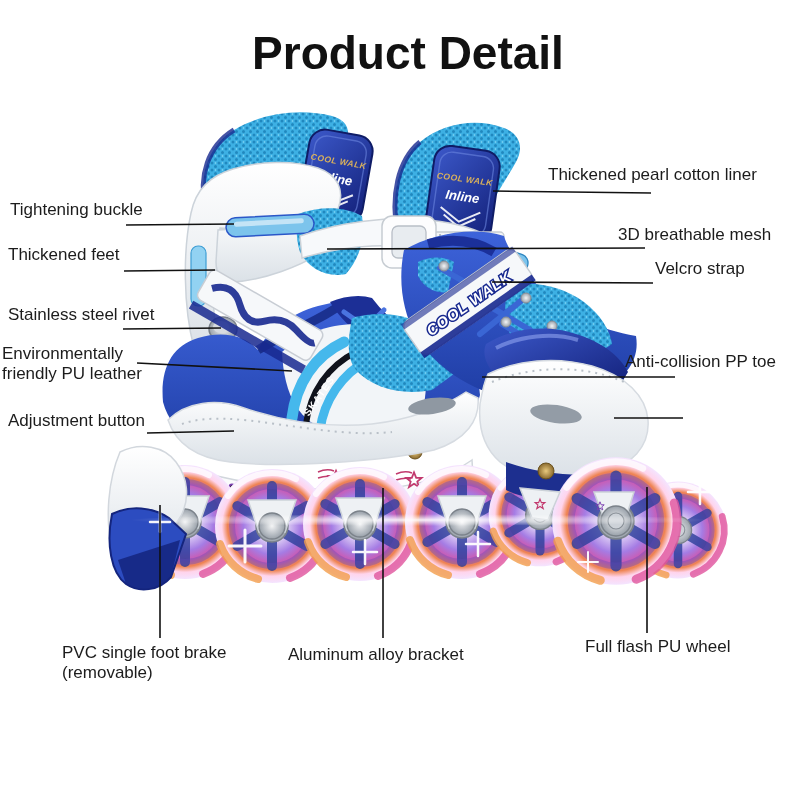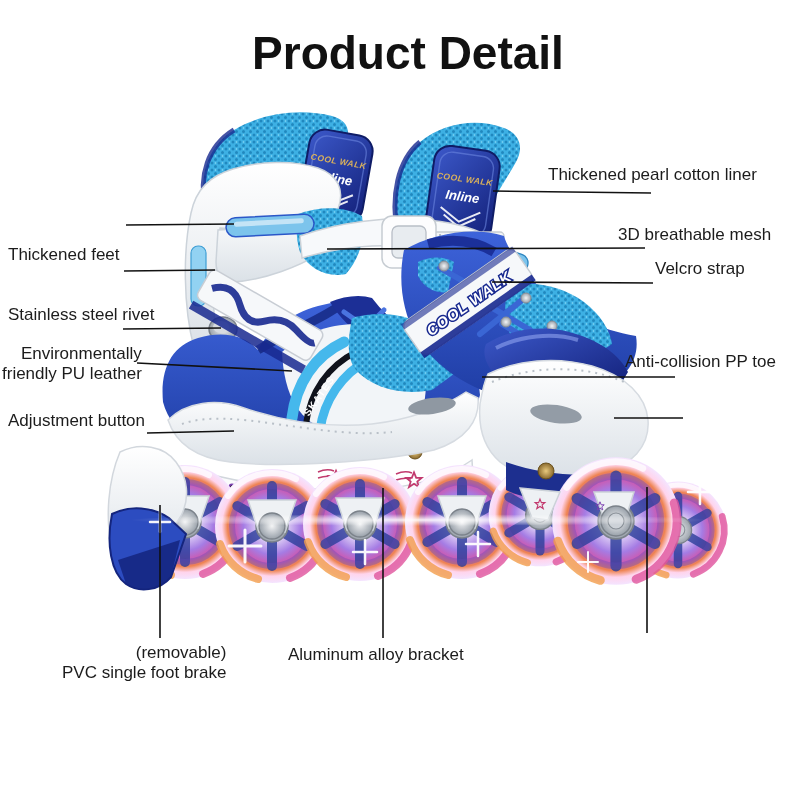--- a/index.html
+++ b/index.html
@@ -2,21 +2,21 @@
 <html><head>
 <meta charset="utf-8">
 <style>
   html,body{margin:0;padding:0;background:#ffffff;}
   #stage{position:relative;width:800px;height:800px;background:#ffffff;overflow:hidden;
          font-family:"Liberation Sans",sans-serif;}
   .layer{position:absolute;left:0;top:0;width:800px;height:800px;}
   #title{position:absolute;left:0;top:18px;width:800px;text-align:center;
          font-size:46px;font-weight:700;color:#111;letter-spacing:0px;margin:8px;}
   .lbl{position:absolute;font-size:17px;font-weight:400;color:#1c1c1c;line-height:20px;white-space:nowrap;}
-  .ln{display:block;text-align:right;}
+  .ln{display:block;}
   svg text{font-family:"Liberation Sans",sans-serif;}
 </style>
 </head>
 <body>
 
 <div id="stage">
 
   <h1 id="title">Product Detail</h1>
 
   <svg class="layer" viewBox="0 0 800 800" xmlns="http://www.w3.org/2000/svg" xmlns:xlink="http://www.w3.org/1999/xlink">
@@ -300,30 +300,32 @@
       <line x1="383" y1="488" x2="383" y2="638"></line>
       <line x1="493" y1="191" x2="651" y2="193"></line>
       <line x1="327" y1="249" x2="645" y2="248"></line>
       <line x1="492" y1="282" x2="653" y2="283"></line>
       <line x1="482" y1="377" x2="675" y2="377"></line>
       <line x1="614" y1="418" x2="683" y2="418"></line>
       <line x1="647" y1="487" x2="647" y2="633"></line>
     </g>
   </svg>
 
+  <div class="lbl" style="left:10px;top:200px">Tightening buckle</div>
   <div class="lbl" style="left:8px;top:245px">Thickened feet</div>
   <div class="lbl" style="left:8px;top:305px">Stainless steel rivet</div>
   <div class="lbl" style="left:2px;top:344px">
     <span class="ln">Environmentally</span>
     <span class="ln">friendly PU leather</span>
   </div>
   <div class="lbl" style="left:8px;top:411px">Adjustment button</div>
   <div class="lbl" style="left:62px;top:643px">
+    <span class="ln">PVC single foot brake</span>
     <span class="ln">(removable)</span>
-    <span class="ln">PVC single foot brake</span>
   </div>
   <div class="lbl" style="left:288px;top:645px">Aluminum alloy bracket</div>
   <div class="lbl" style="left:548px;top:165px">Thickened pearl cotton liner</div>
   <div class="lbl" style="left:618px;top:225px">3D breathable mesh</div>
   <div class="lbl" style="left:655px;top:259px">Velcro strap</div>
   <div class="lbl" style="left:625px;top:352px">Anti-collision PP toe</div>
+  <div class="lbl" style="left:585px;top:637px">Full flash PU wheel</div>
 
 </div>
 
 </body></html>

